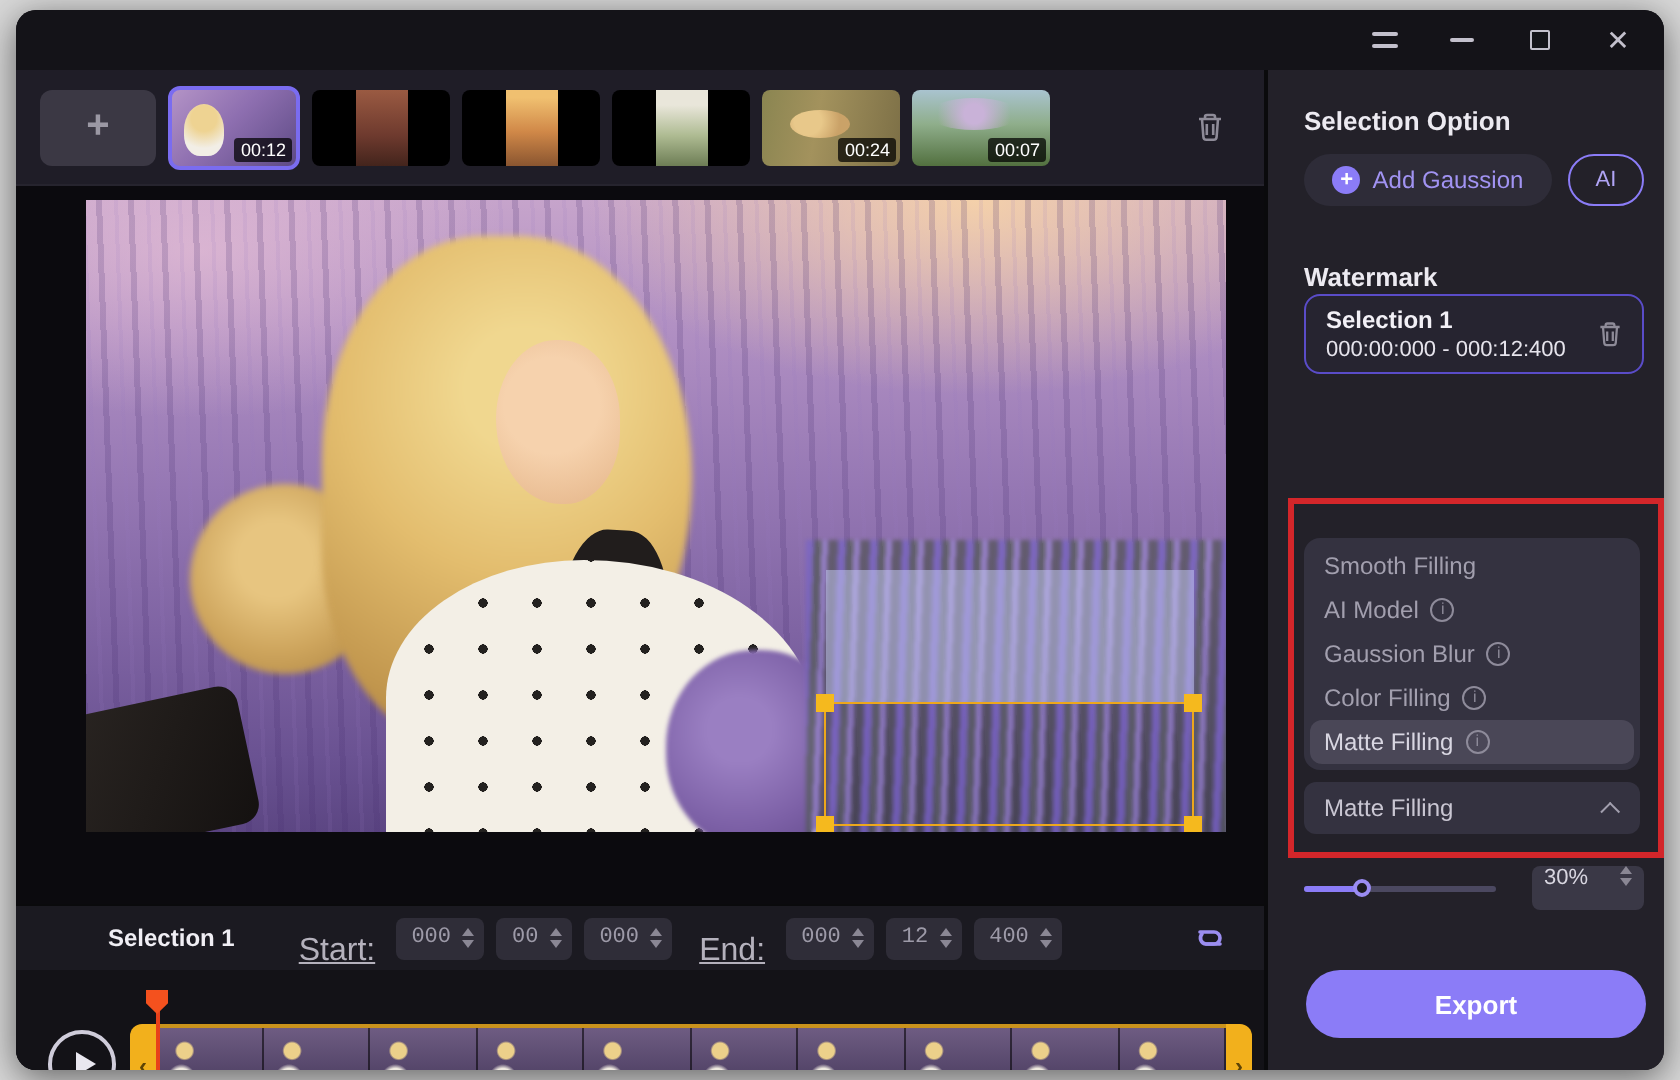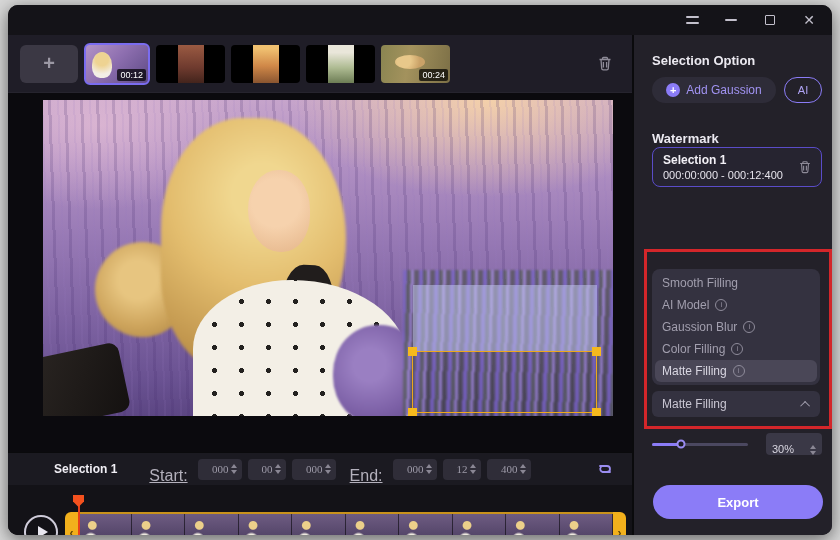--- a/index.html
+++ b/index.html
@@ -88,21 +88,21 @@
   .h-tl { left:-5px; top:-5px; } .h-tr { right:-5px; top:-5px; }
   .h-bl { left:-5px; bottom:-5px; } .h-br { right:-5px; bottom:-5px; }
 
   
   .controls-row { position:absolute; left:0; top:417px; width:100%; height:33px; background:#1b1a21;
                   border-top:1px solid #0a0a0c; display:flex; align-items:center; padding-left:46px; gap:6px; }
   .sel-name { color:#f0eef4; font-size:12px; font-weight:bold; margin-right:18px; }
   .time-label { color:#b4b1bc; font-size:16px; margin:14px 4px 0 8px;text-decoration:underline; }
   .num-group { display:flex; align-items:center; background:#2f2d38; border-radius:4px; height:21px; padding:0 5px; }
   .num-group input { width:26px; background:transparent; border:none; outline:none; color:#9d9aa8;
-                     font-size:11px; text-align:right; font-family:Liberation Serif, serif; }
+                     font-size:11px; text-align:center; font-family:Liberation Mono, monospace; }
   .num-group input.w2 { width:20px; }
   .spin { display:flex; flex-direction:column; gap:2px; margin-left:2px; cursor:pointer; }
   .spin i { display:block; width:0; height:0; border-left:3.5px solid transparent; border-right:3.5px solid transparent; }
   .spin .up { border-bottom:4px solid #8a8794; }
   .spin .dn { border-top:4px solid #8a8794; }
   .swap-btn { margin-left:auto; margin-right:14px; width:26px; height:26px; border:none; background:transparent;
               display:flex; align-items:center; justify-content:center; cursor:pointer; }
 
   
   .timeline { position:absolute; left:0; top:450px; width:100%; height:80px; background:#131217; }
@@ -156,21 +156,21 @@
                font-size:12px; cursor:pointer; }
   .chev-up { margin-left:auto; width:7px; height:7px; border-left:1.6px solid #a29fae; border-top:1.6px solid #a29fae;
              transform:rotate(45deg) translateY(2px); }
 
   .slider-row { position:absolute; left:18px; top:398px; width:170px; height:22px; display:flex; align-items:center; }
   .track { position:relative; width:96px; height:3px; border-radius:2px; background:#4b4860; cursor:pointer; }
   .track .fill { position:absolute; left:0; top:0; height:100%; width:30%; background:#8b7cf7; border-radius:2px; }
   .track .knob { position:absolute; left:30%; top:50%; transform:translate(-50%,-50%); width:9px; height:9px;
                  border-radius:50%; background:#1b1a20; border:2px solid #9a8cf2; cursor:grab; }
   .pct-box { margin-left:auto; width:56px; height:22px; background:#3a3846; border-radius:4px; display:flex;
-             align-items:flex-end; padding:0 6px; color:#d8d6e0; font-size:11px; }
+             align-items:flex-start; padding:0 6px; color:#d8d6e0; font-size:11px; }
   .pct-box .spin { margin-left:auto; }
 
   .export-btn { position:absolute; left:19px; top:450px; width:170px; height:34px; background:#8b7cf7;
                 border:none; border-radius:17px; color:#fff; font-size:13px; font-weight:bold; cursor:pointer;
                 font-family:"Liberation Sans",sans-serif; }
 
   
   .annotation { position:absolute; left:636px; top:244px; width:188px; height:180px; border:3px solid #d3262a;
                 pointer-events:none; z-index:50; }
 
@@ -202,20 +202,23 @@
     <div class="thumbbar">
       <div class="add-thumb">+</div>
       <div class="thumb selected t1">
         <span class="dur">00:12</span>
       </div>
       <div class="thumb t2"></div>
       <div class="thumb t3"></div>
       <div class="thumb t4"></div>
       <div class="thumb t5">
         <span class="dur">00:24</span>
+      </div>
+      <div class="thumb t6">
+        <span class="dur">00:07</span>
       </div>
       <div class="thumb-trash">
         <svg width="16" height="17" viewBox="0 0 16 17" fill="none" stroke="currentColor" stroke-width="1.3">
           <path d="M2.5 4.5h11M5.5 4.5v-1a1 1 0 011-1h3a1 1 0 011 1v1M4 4.5l.7 9a1.5 1.5 0 001.5 1.4h3.6a1.5 1.5 0 001.5-1.4l.7-9M6.4 7v5.5M9.6 7v5.5"></path>
         </svg>
       </div>
     </div>
 
     <div class="preview">
       <div class="video">

